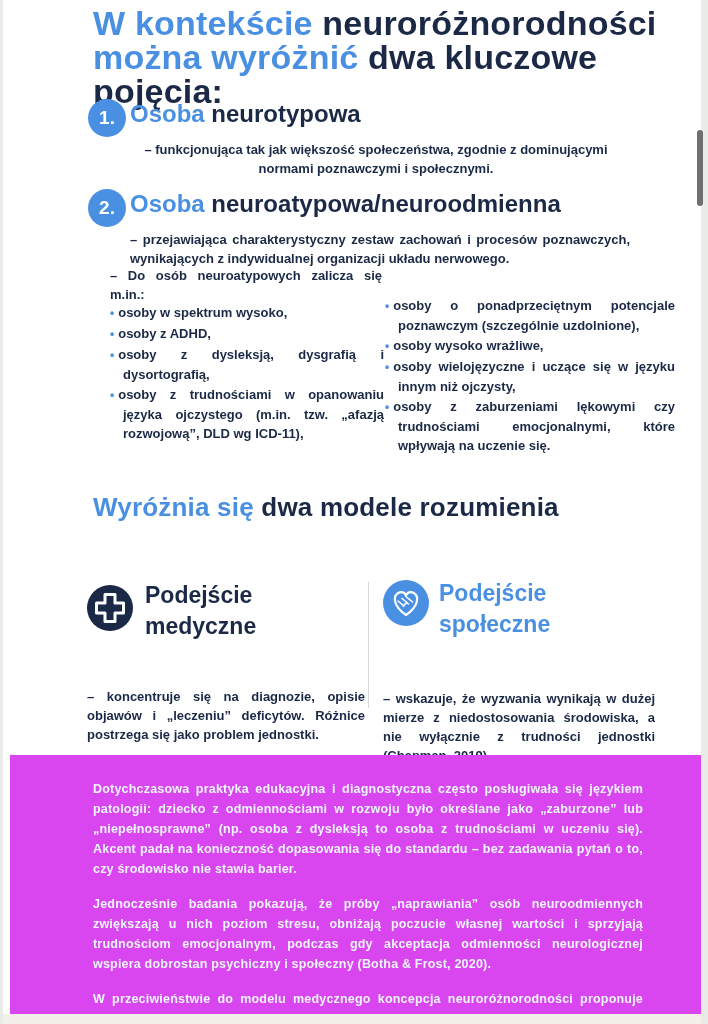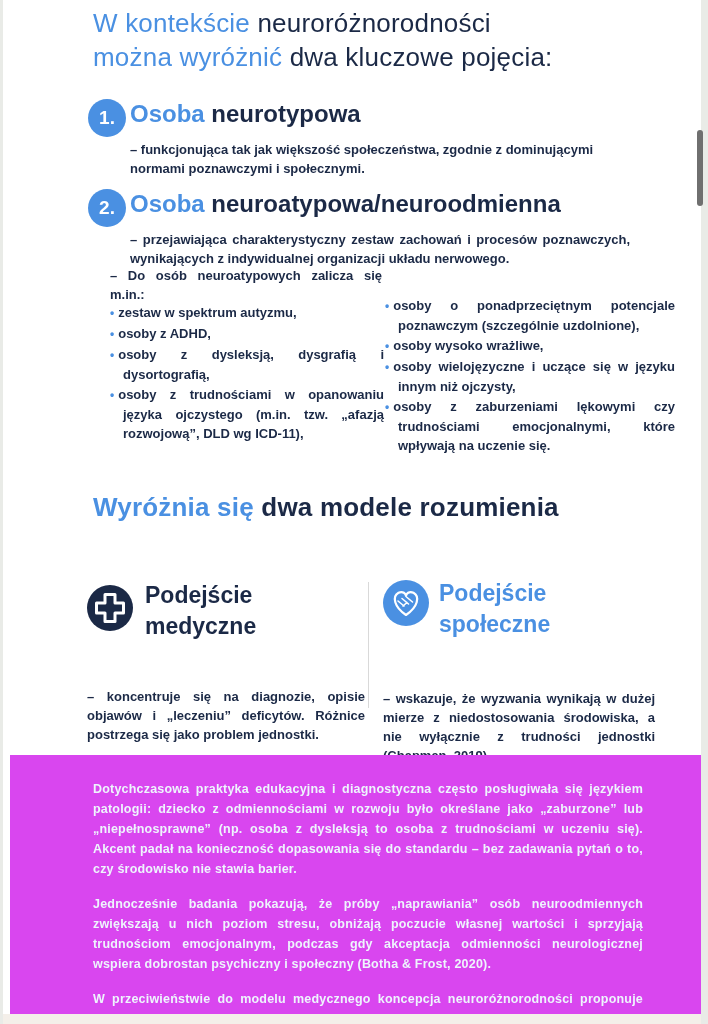--- a/index.html
+++ b/index.html
@@ -11,21 +11,21 @@
   }
   .page {
     position:absolute; left:3px; top:0; width:698px; height:1024px;
     background:#ffffff;
   }
   .blue  { color:#4a90e2; }
   .navy  { color:#1b2946; }
 
   .h1 {
     position:absolute; left:90px; top:6px;
-    font-size:26px; font-weight:normal; line-height:34px; letter-spacing:0.2px;
+    font-size:34px; font-weight:bold; line-height:34px; letter-spacing:0.2px;
   }
   .num-circle {
     position:absolute; width:38px; height:38px; border-radius:50%;
     background:#4a90e2; color:#fff; font-weight:bold; font-size:19px;
     display:flex; align-items:center; justify-content:center;
   }
   .item-title { position:absolute; font-size:24px; font-weight:bold; line-height:36px; }
   .item-desc  {
     position:absolute; font-size:13px; font-weight:bold; color:#1b2946;
     line-height:19px; text-align:justify;
@@ -76,30 +76,30 @@
 
 <div class="page">
 
   <div class="h1">
     <div><span class="blue">W kontekście </span><span class="navy">neuroróżnorodności</span></div>
     <div><span class="blue">można wyróżnić </span><span class="navy">dwa kluczowe pojęcia:</span></div>
   </div>
 
   <div class="num-circle" style="left:85px; top:99px;">1.</div>
   <div class="item-title" style="left:127px; top:96px;"><span class="blue">Osoba </span><span class="navy">neurotypowa</span></div>
-  <div class="item-desc" style="left:127px; top:140px; width:492px; text-align:left;">– funkcjonująca tak jak większość społeczeństwa, zgodnie z dominującymi normami poznawczymi i społecznymi.</div>
+  <div class="item-desc" style="left:127px; top:140px; width:492px; text-align:center;">– funkcjonująca tak jak większość społeczeństwa, zgodnie z dominującymi normami poznawczymi i społecznymi.</div>
 
   <div class="num-circle" style="left:85px; top:189px;">2.</div>
   <div class="item-title" style="left:127px; top:186px;"><span class="blue">Osoba </span><span class="navy">neuroatypowa/neuroodmienna</span></div>
   <div class="item-desc" style="left:127px; top:230px; width:500px;">– przejawiająca charakterystyczny zestaw zachowań i procesów poznawczych, wynikających z indywidualnej organizacji układu nerwowego.</div>
 
   <div class="list-intro">– Do osób neuroatypowych zalicza się m.in.:</div>
 
   <ul class="blist" style="left:107px; top:303px; width:274px;">
-    <li><span class="dot">•</span><span>zestaw w spektrum autyzmu,</span></li>
+    <li><span class="dot">•</span><span>osoby w spektrum wysoko,</span></li>
     <li><span class="dot">•</span><span>osoby z ADHD,</span></li>
     <li><span class="dot">•</span><span>osoby z dysleksją, dysgrafią i dysortografią,</span></li>
     <li><span class="dot">•</span><span>osoby z trudnościami w opanowaniu języka ojczystego (m.in. tzw. „afazją rozwojową”, DLD wg ICD-11),</span></li>
   </ul>
 
   <ul class="blist" style="left:382px; top:296px; width:290px;">
     <li><span class="dot">•</span><span>osoby o ponadprzeciętnym potencjale poznawczym (szczególnie uzdolnione),</span></li>
     <li><span class="dot">•</span><span>osoby wysoko wrażliwe,</span></li>
     <li><span class="dot">•</span><span>osoby wielojęzyczne i uczące się w języku innym niż ojczysty,</span></li>
     <li><span class="dot">•</span><span>osoby z zaburzeniami lękowymi czy trudnościami emocjonalnymi, które wpływają na uczenie się.</span></li>

